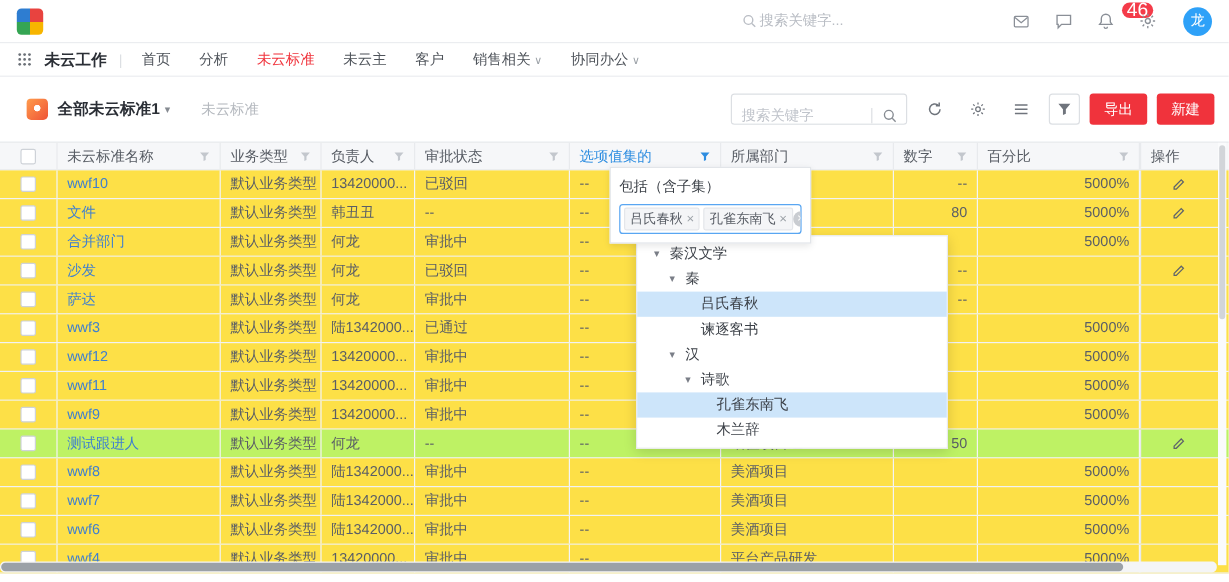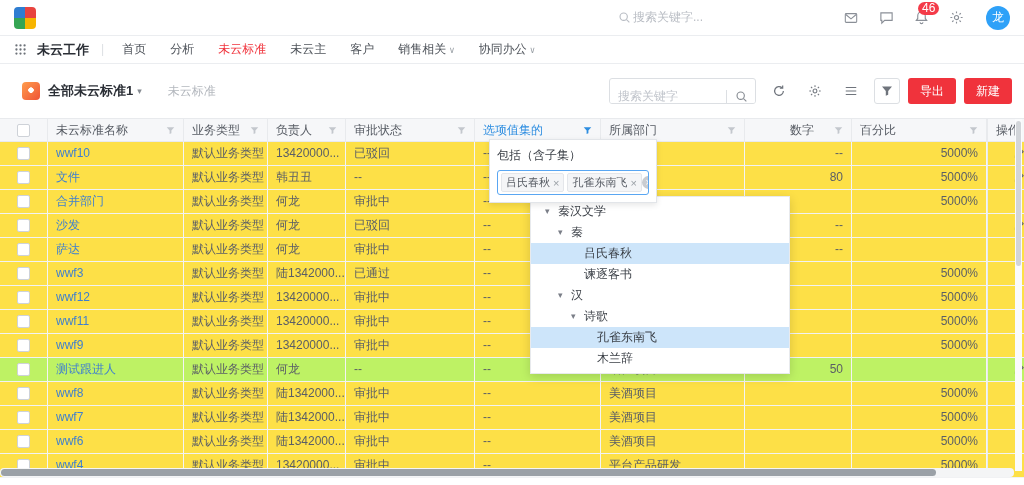--- a/index.html
+++ b/index.html
@@ -9,24 +9,24 @@
     font-size:12px; color:#333; background:#fff;
     position:relative; overflow:hidden;
   }
   
   .topbar { height:36px; border-bottom:1px solid #ebedf0; display:flex; align-items:center; padding:0 14px; box-sizing:border-box; }
   .logo { width:22px; height:22px; border-radius:4px;
     background:conic-gradient(#e8433f 0 90deg,#f7b500 90deg 180deg,#35a553 180deg 270deg,#2e7dd1 270deg 360deg); }
   .gsearch { margin-left:auto; display:flex; align-items:center; gap:2px; color:#b9bdc4; margin-right:140px; cursor:pointer; }
   .top-icons { display:flex; align-items:center; gap:20px; color:#8a8f97; }
   .icon-wrap { position:relative; display:flex; cursor:pointer; }
-  .badge { position:absolute; top:-8px; left:4px; background:#f43b49; color:#fff; font-size:12px; line-height:13px; height:13px; padding:0 4px; border-radius:7px; }
+  .badge { position:absolute; top:-8px; left:21px; background:#f43b49; color:#fff; font-size:16px; line-height:13px; height:13px; padding:0 4px; border-radius:7px; }
   .avatar { width:24px; height:24px; border-radius:50%; background:#2ea1f8; color:#fff; display:flex; align-items:center; justify-content:center; margin-left:2px; cursor:pointer; }
   
-  .navbar { height:28px; border-bottom:1px solid #ebedf0; display:flex; align-items:center; padding:0 14px; box-sizing:border-box;font-family:Liberation Mono, monospace; }
+  .navbar { height:28px; border-bottom:1px solid #ebedf0; display:flex; align-items:center; padding:0 14px; box-sizing:border-box; }
   .appgrid { color:#6c7178; margin-right:10px; display:flex; cursor:pointer; }
   .workspace { font-size:13px; font-weight:bold; color:#2b2f36; margin-right:10px; }
   .nav-divider { color:#dcdfe3; margin-right:16px; }
   .nav-item { color:#4e535a; margin-right:24px; cursor:pointer; white-space:nowrap; }
   .nav-item.active { color:#f0333c; }
   .nav-caret { font-size:9px; color:#9aa0a6; margin-left:3px; }
   
   .toolbar { height:54px; display:flex; align-items:center; padding:0 12px; box-sizing:border-box; }
   .view-icon { width:18px; height:18px; border-radius:4px; flex:none;
     background:radial-gradient(circle at 50% 45%,#fff 0 2.5px,rgba(255,255,255,0) 3px),linear-gradient(135deg,#ff9d4d,#ef5336); margin:0 8px 0 10px; }
@@ -51,23 +51,23 @@
   .tr.hl { background:#bef264; }
   .td { padding:0 8px; line-height:23px; color:#5a5e66; box-sizing:border-box; border-right:1px solid #f3f4f6; white-space:nowrap; overflow:hidden; flex:none; }
   .td.num { text-align:right; }
   .td .link { color:#3e7fd0; cursor:pointer; }
   .sel-cell { display:flex; align-items:center; justify-content:center; padding:0; }
   .cb { width:13px; height:13px; border:1px solid #ced2d8; border-radius:2px; background:#fff; display:inline-block; cursor:pointer; box-sizing:border-box; }
   .td.op { border-left:1px solid #e8eaed; border-right:none; display:flex; align-items:center; justify-content:center; }
   .th.lastcol { border-right:none; border-left:1px solid #e8eaed; }
   .pencil { color:#5f646b; cursor:pointer; }
   .w0{width:48px;} .w1{width:136px;} .w2{width:84px;} .w3{width:78px;} .w4{width:129px;gap:44px;}
-  .w5{width:126px;} .w6{width:144px;} .w7{width:70px;margin-left:37px;} .w8{width:135px;} .w9{width:64px;}
-  
-  .filter-popup { position:absolute; left:489px; top:139px; width:168px; box-sizing:border-box; background:#fff; border:1px solid #e2e5e9; box-shadow:0 2px 6px rgba(0,0,0,.10); padding:7px; z-index:30; }
+  .w5{width:126px;} .w6{width:144px;} .w7{width:70px;} .w8{width:135px;} .w9{width:64px;}
+  
+  .filter-popup { position:absolute; left:508px; top:139px; width:168px; box-sizing:border-box; background:#fff; border:1px solid #e2e5e9; box-shadow:0 2px 6px rgba(0,0,0,.10); padding:7px; z-index:30; }
   .fp-title { color:#3a3f46; margin-bottom:6px; }
   .fp-tags { border:1px solid #59a6f2; border-radius:3px; padding:2px 3px; display:flex; align-items:center; overflow:hidden; background:#fff; cursor:text; }
   .tags-holder { display:flex; align-items:center; gap:3px; }
   .tag { background:#f4f5f7; border:1px solid #e4e6ea; border-radius:2px; padding:1px 4px; font-size:11px; color:#565b63; white-space:nowrap; display:flex; align-items:center; }
   .tag-x { color:#9aa0a6; margin-left:3px; cursor:pointer; font-size:11px; }
   .fp-clear { margin-left:auto; width:13px; height:13px; flex:none; border-radius:50%; background:#c9ccd1; color:#fff; font-size:10px; line-height:13px; text-align:center; cursor:pointer; }
   
   .tree-popup { position:absolute; left:530px; top:196px; width:260px; background:#fff; border:1px solid #e8eaed; box-shadow:0 3px 10px rgba(0,0,0,.15); z-index:29; padding:4px 0; box-sizing:border-box; }
   .tree-item { height:21px; line-height:21px; display:flex; align-items:center; color:#3a3f46; cursor:pointer; white-space:nowrap; overflow:hidden; }
   .tree-item.sel { background:#cde5fa; }

